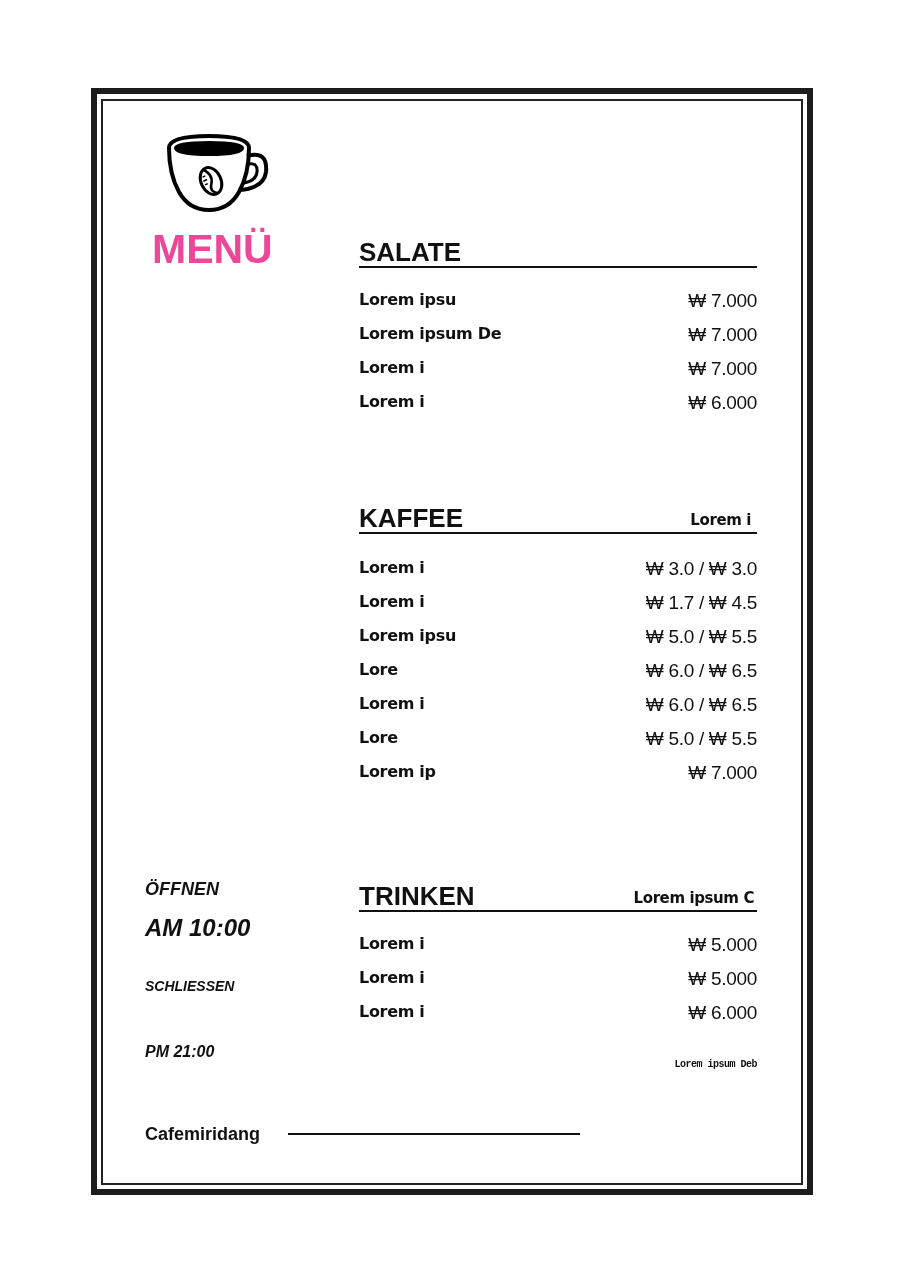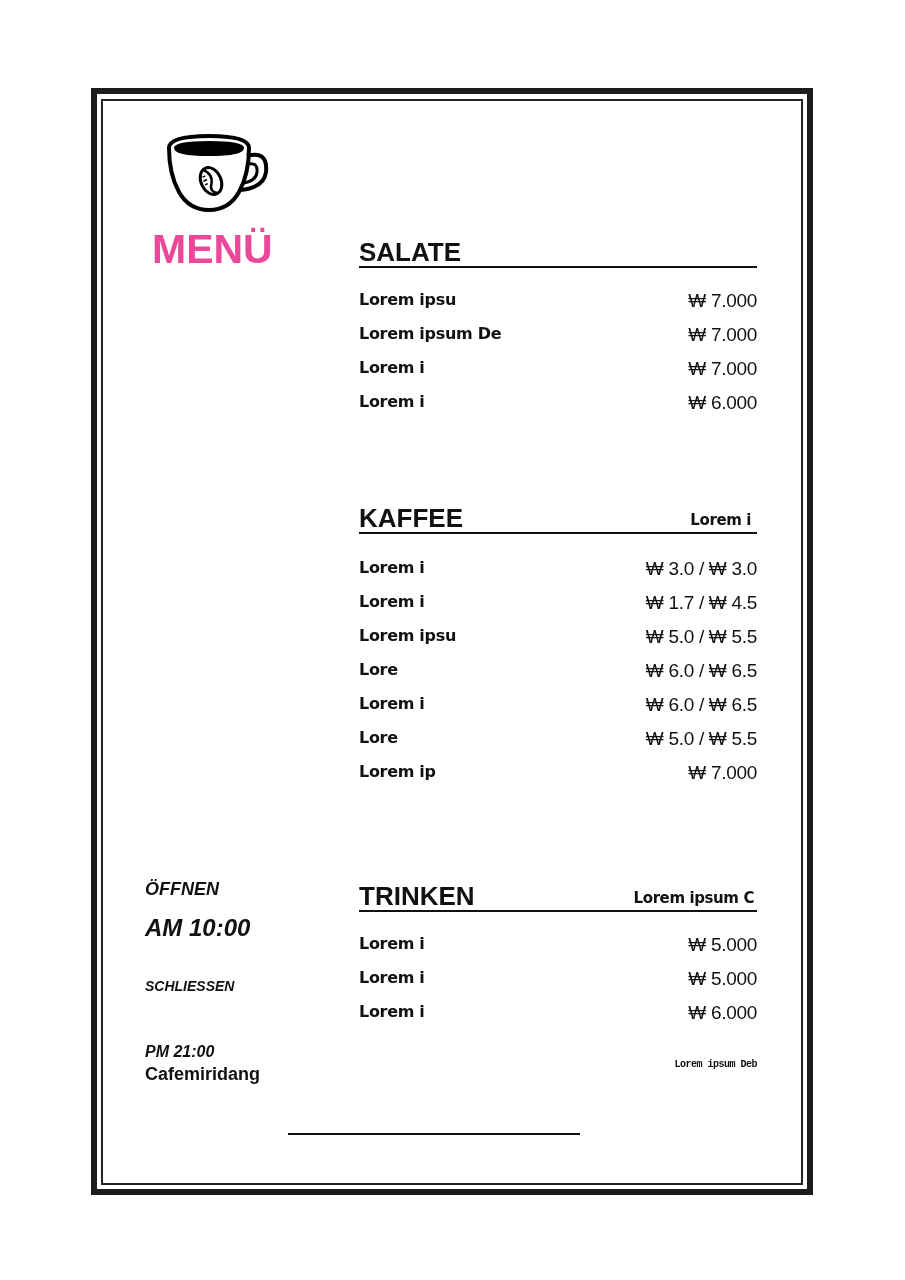--- a/index.html
+++ b/index.html
@@ -10,21 +10,21 @@
     .menu-title { position: absolute; left: 152px; top: 226px; font-size: 41px; font-weight: bold; letter-spacing: 0px; line-height: 46px; color: #ec4899; }
     .section { position: absolute; left: 359px; width: 398px; }
     .section-head { position: relative; height: 28px; border-bottom: 2px solid #111; }
     .section-title { position: absolute; left: 0; bottom: 2px; font-size: 26px; font-weight: bold; line-height: 24px; color: #111; }
     .section-sub { position: absolute; right: 6px; bottom: 3px; font-size: 15px; font-weight: bold; font-family: "DejaVu Sans", sans-serif; letter-spacing: -0.4px; }
     .rows { margin-top: 0; }
     .row { position: relative; height: 34px; }
     .row-name { position: absolute; left: 0; font-family: "DejaVu Sans", sans-serif; font-weight: bold; font-size: 16px; letter-spacing: -0.3px; }
     .row-price { position: absolute; right: 0; font-size: 19px; color: #111; letter-spacing: -0.3px; }
     .hours { position: absolute; left: 145px; font-weight: bold; color: #111; font-style: italic; }
-    .footer-brand { position: absolute; left: 145px; top: 1064px; font-size: 18px; font-weight: bold; }
+    .footer-brand { position: absolute; left: 145px; top: 1124px; font-size: 18px; font-weight: bold; }
     .footer-line { position: absolute; left: 288px; top: 1133px; width: 292px; height: 2px; background: #111; }
     .footer-right { position: absolute; right: 148px; top: 1059px; font-size: 10px; font-weight: bold; font-family: Liberation Mono, monospace; letter-spacing: -0.5px; }
   </style>
 </head>
 <body>
 
 <div class="outer-frame"></div>
 <div class="inner-frame"></div>
 
 <svg class="cup" viewBox="0 0 106 80">

